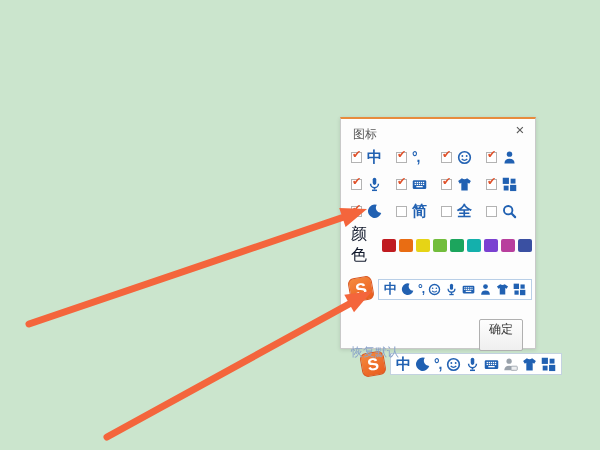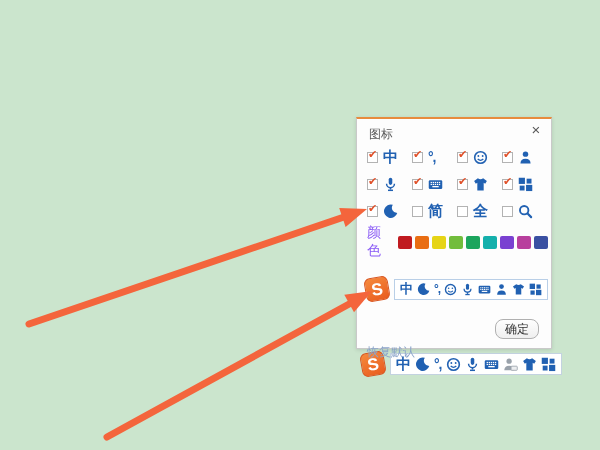--- a/index.html
+++ b/index.html
@@ -3,21 +3,21 @@
 <meta charset="utf-8">
 <style>
   html,body{margin:0;padding:0;}
   body{
     width:600px;height:450px;overflow:hidden;position:relative;
     font-family:"Liberation Sans","DejaVu Sans",sans-serif;
   }
   .canvas{position:absolute;inset:0;}
   
   .dialog{
-    position:absolute;left:356px;top:117px;width:196px;height:232px;
+    position:absolute;left:340px;top:117px;width:196px;height:232px;
     background:#fdfdfd;border:1px solid #c9c9c9;border-top:2px solid #e78b3d;
     box-shadow:0 1px 4px rgba(0,0,0,.12);z-index:10;box-sizing:border-box;
   }
   .dlg-title{position:absolute;left:12px;top:7px;font-size:12px;color:#595959;}
   .dlg-close{
     position:absolute;right:7px;top:3px;font-size:15px;color:#5a5a5a;
     width:16px;height:16px;line-height:16px;text-align:center;cursor:pointer;
   }
   .icon-grid{
     position:absolute;left:10px;top:29px;width:180px;
@@ -30,43 +30,43 @@
   }
   .cb .chk{
     position:absolute;left:0px;top:-4px;font-size:11px;font-weight:bold;line-height:11px;
   }
   .txt-ic{font-weight:bold;font-size:14px;line-height:14px;}
   .txt-ic.small{font-size:13px;}
   .punct{font-size:13px;letter-spacing:-1px;}
   svg.ic{display:block;}
   
   .color-row{position:absolute;left:10px;top:105px;display:flex;align-items:center;}
-  .color-label{font-size:14px;color:#8b5cf6;margin-right:9px;}
+  .color-label{font-size:16px;color:#0f172a;margin-right:9px;}
   .swatch{width:14px;height:13px;border-radius:2px;margin-right:3px;}
   
   .preview-label-row{position:absolute;left:10px;top:133px;display:flex;align-items:center;width:178px;}
   .preview-label{font-size:12px;color:#595959;margin-right:6px;white-space:nowrap;}
   .hline{flex:1;border-top:1px solid #e2e2e2;height:0;}
   .preview-row{position:absolute;left:8px;top:158px;display:flex;align-items:center;}
   .slogo{
     width:24px;height:24px;border-radius:6px;
     background:linear-gradient(160deg,#f58a3d,#e95c1f);
     border:1px solid #d9551f;transform:rotate(-10deg);
     color:#fff;font-weight:bold;font-size:17px;line-height:24px;text-align:center;
     box-sizing:border-box;flex:0 0 24px;
   }
   .icon-bar{
     margin-left:5px;display:flex;align-items:center;gap:4px;
     background:#fff;border:1px solid #b9cfe7;padding:3px 5px;height:21px;box-sizing:border-box;
   }
   
   .restore-link{position:absolute;left:10px;top:205px;font-size:12px;color:#8aa4c9;cursor:pointer;margin-top:20px;}
   .ok-btn{
-    position:absolute;right:12px;top:200px;width:44px;height:20px;
-    background:linear-gradient(#fefefe,#efefef);border:1px solid #b0b0b0;border-radius:8px;
+    position:absolute;right:12px;top:200px;width:44px;height:32px;
+    background:linear-gradient(#fefefe,#efefef);border:1px solid #b0b0b0;border-radius:2px;
     font-size:12px;color:#333;text-align:center;line-height:18px;box-sizing:border-box;cursor:pointer;
   }
   
   .bottom-toolbar{position:absolute;left:361px;top:352px;display:flex;align-items:center;z-index:5;}
   .bottom-toolbar .icon-bar{border:1px solid #c3d2e0;height:22px;}
   
   .arrows{position:absolute;inset:0;z-index:50;pointer-events:none;}
 </style>
 </head>
 <body>

